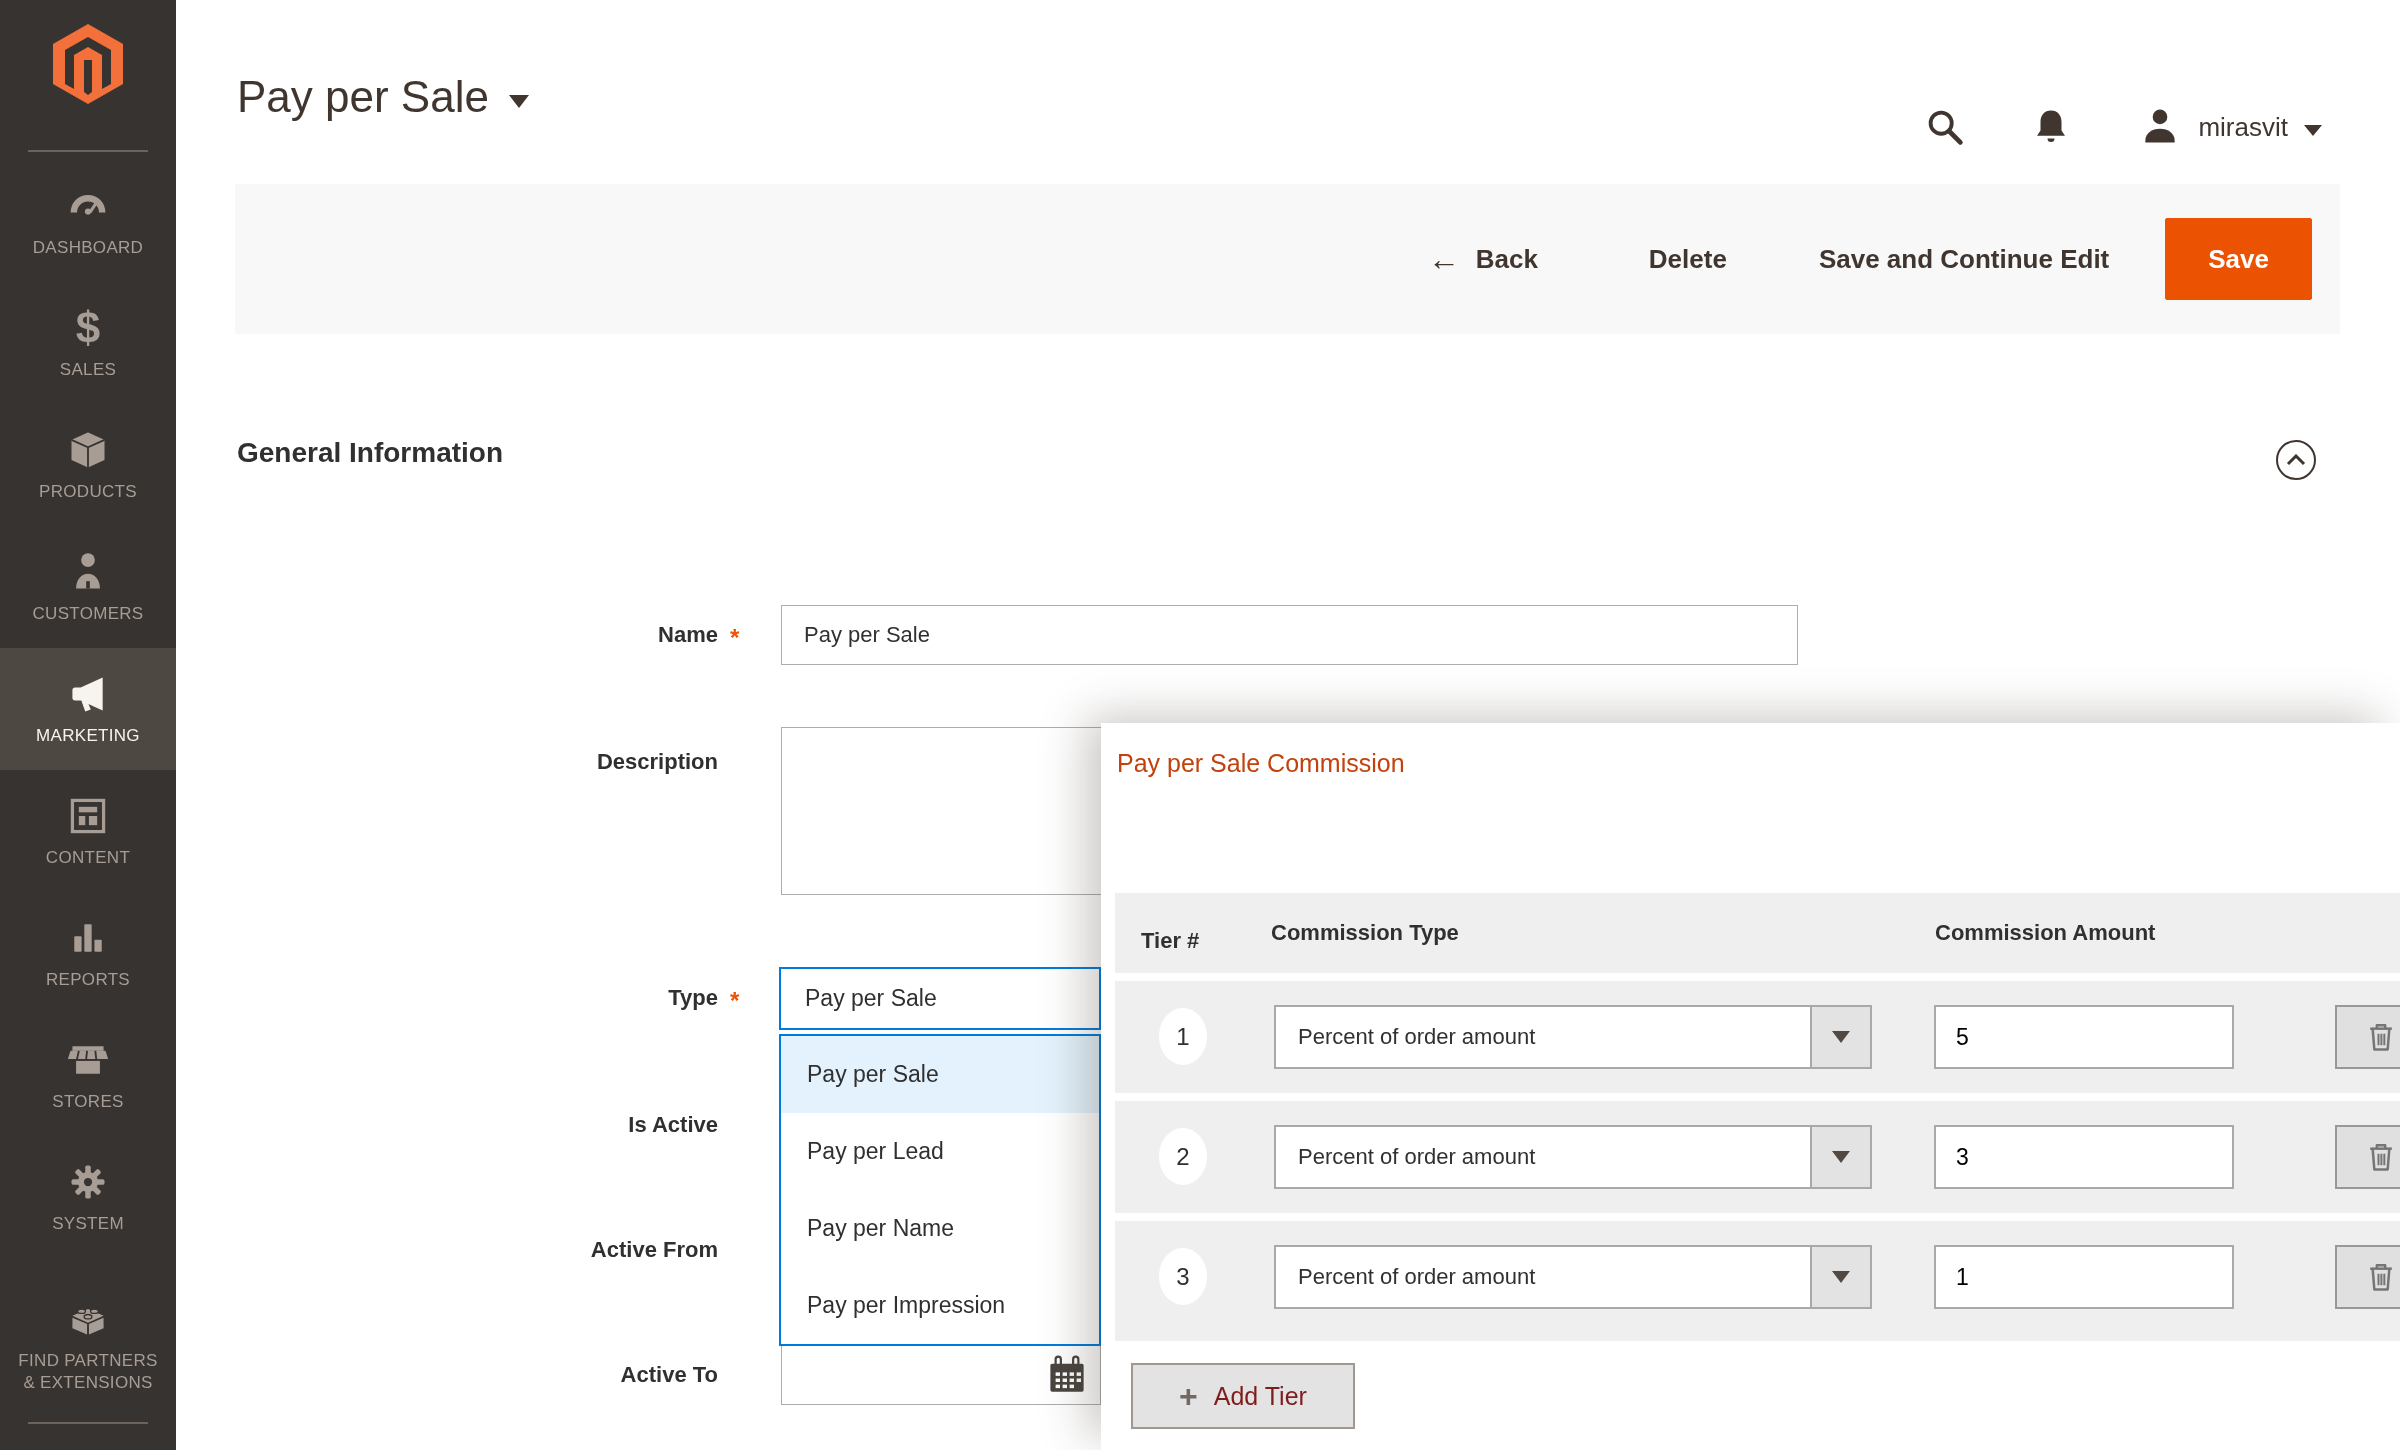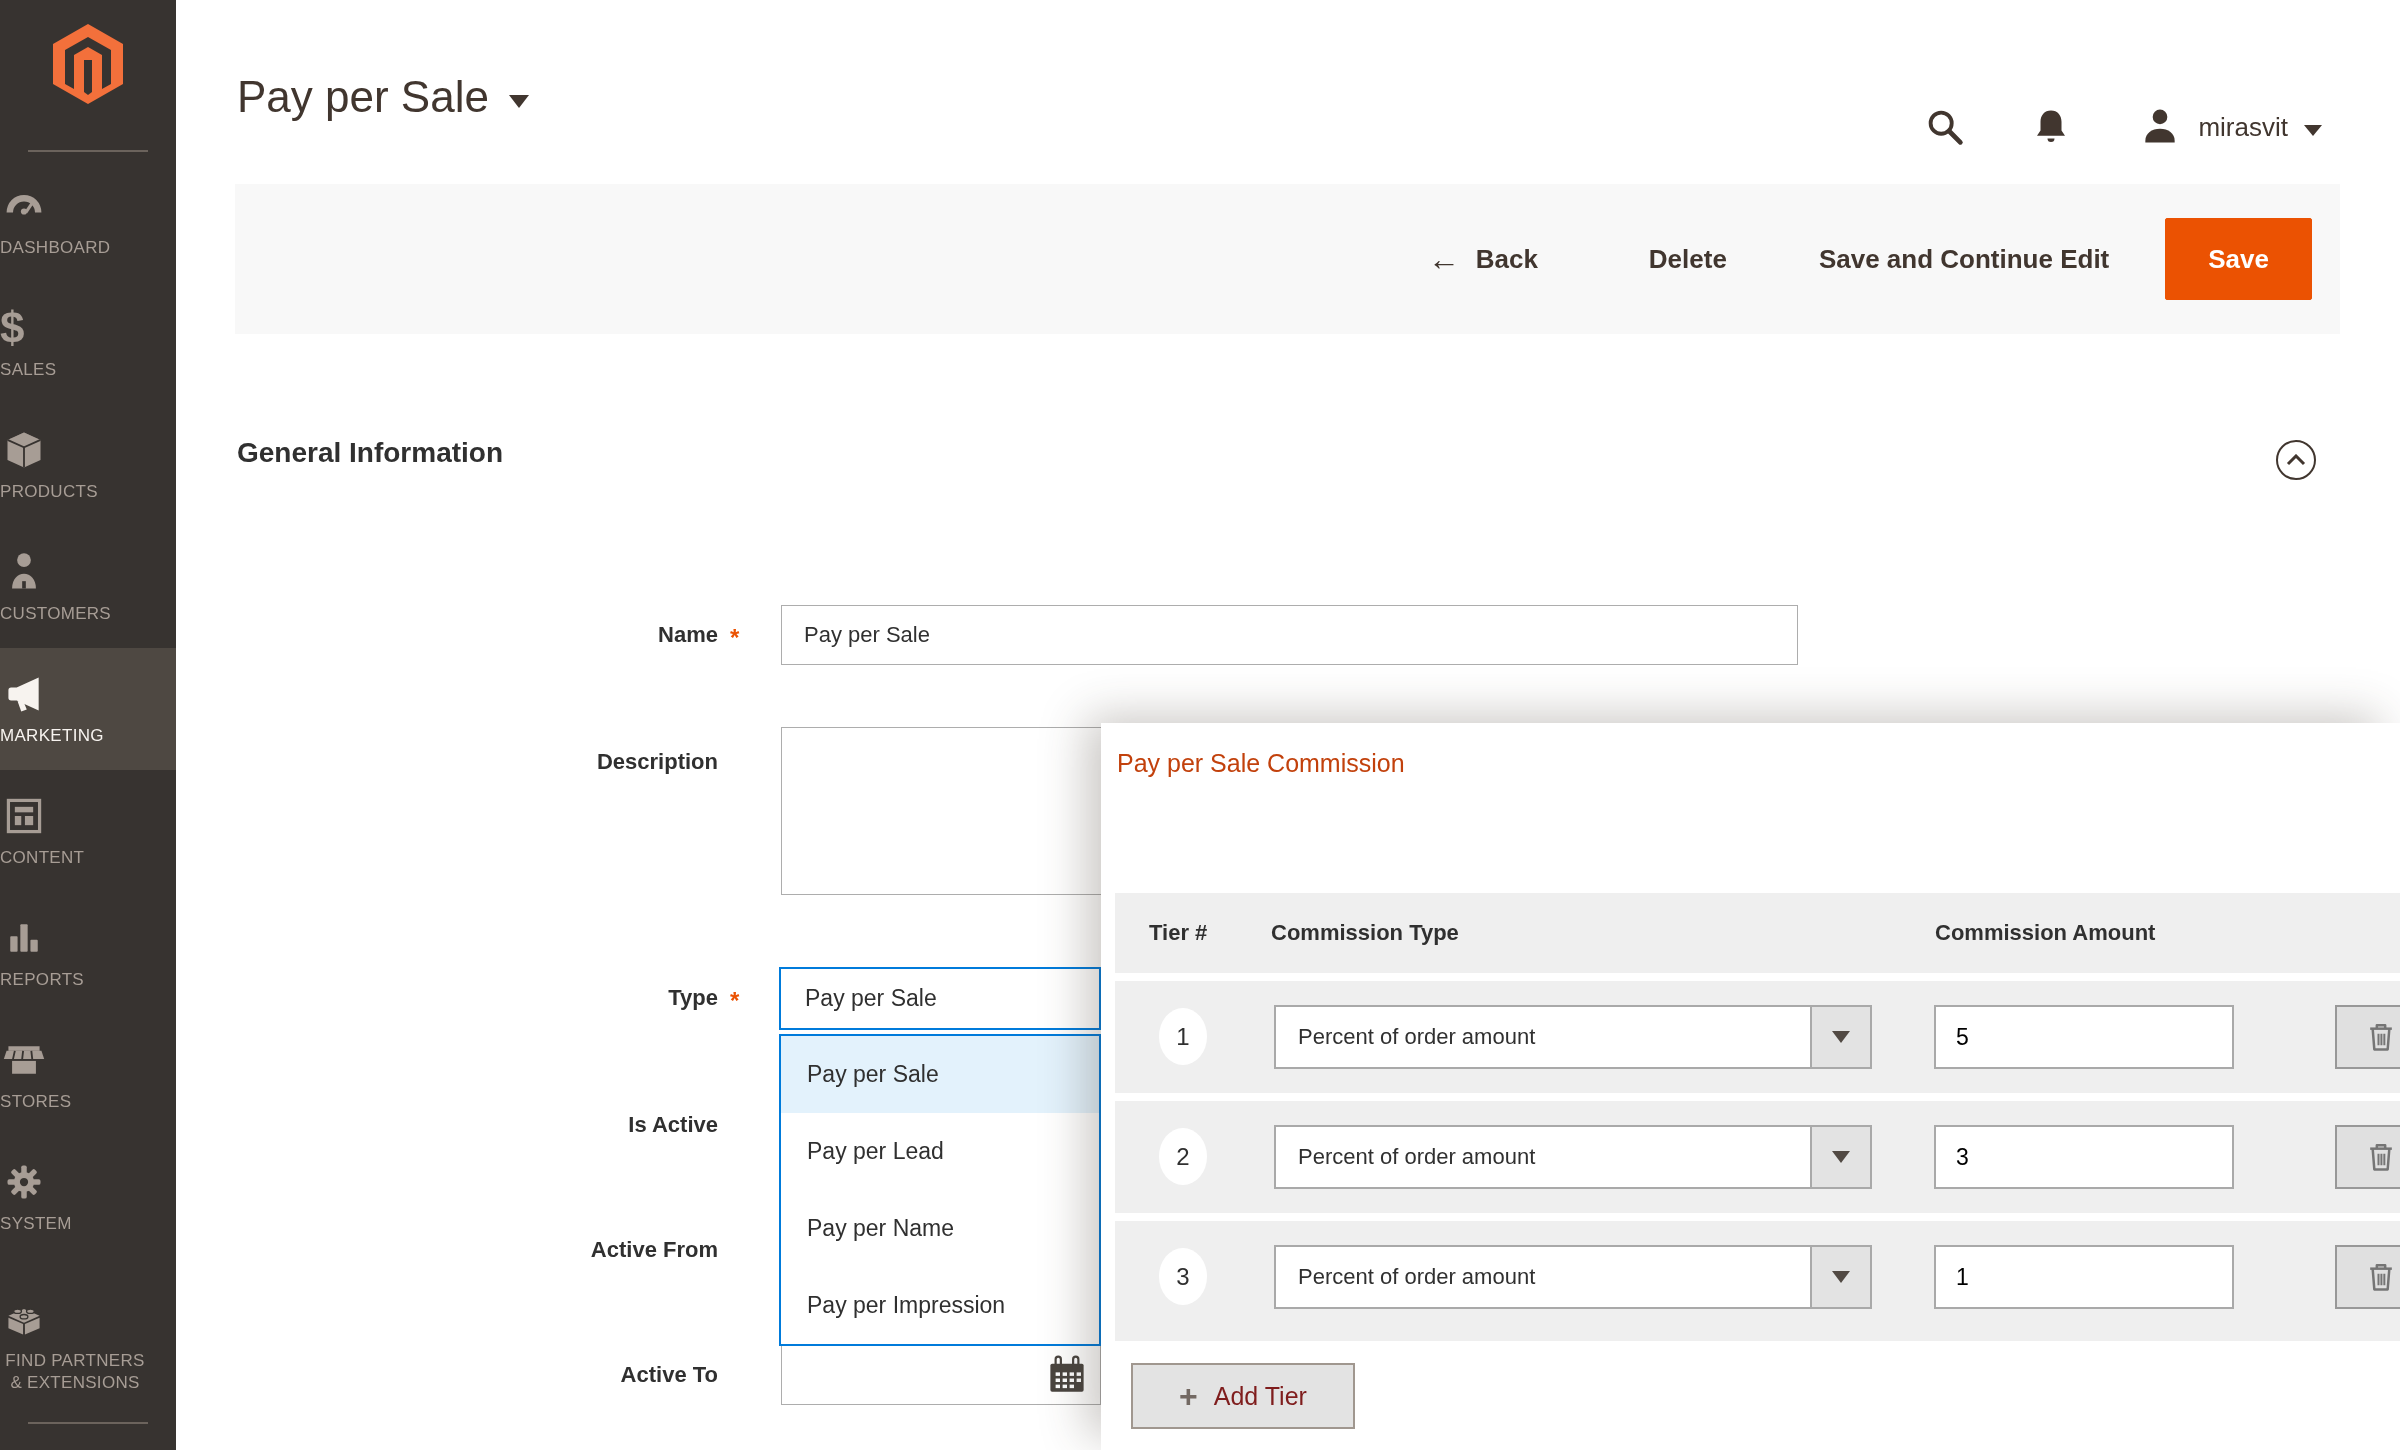--- a/index.html
+++ b/index.html
@@ -6,21 +6,21 @@
   body{margin:0;background:#fff;}
   #app{position:relative;width:2400px;height:1450px;overflow:hidden;background:#fff;
        font-family:"Liberation Sans",sans-serif;color:#303030;}
 
   
   .sidebar{position:absolute;left:0;top:0;width:176px;height:1450px;background:#373330;}
   .logo{position:absolute;left:53px;top:24px;width:70px;height:80px;cursor:pointer;}
   .sb-divider{position:absolute;left:28px;width:120px;height:2px;background:#6b635c;}
   .sb-divider.d1{top:150px;} .sb-divider.d2{top:1262px;}
   .nav{position:absolute;top:160px;left:0;right:0;}
-  .nav-item{height:122px;display:flex;flex-direction:column;align-items:flex-start;justify-content:center;
+  .nav-item{height:122px;display:flex;flex-direction:column;align-items:center;justify-content:center;
             gap:9px;color:#a79d95;cursor:pointer;}
   .nav-item.active{background:#4e4842;color:#f7f3ef;}
   .nav-item.fp{height:150px;margin-top:12px;}
   .nav-label{font-size:17px;letter-spacing:.3px;text-align:center;line-height:22px;max-width:150px;}
   .nav-icon svg{display:block;}
 
   
   .page-title-row{position:absolute;left:237px;top:72px;display:flex;align-items:center;gap:20px;}
   .page-title{font-size:44px;color:#41362f;}
   .caret-down{width:0;height:0;border-left:10px solid transparent;border-right:10px solid transparent;
@@ -65,21 +65,21 @@
   #activeto-input{border:none;width:100%;height:100%;padding:0 64px 0 22px;font-size:22px;
                   font-family:"Liberation Sans",sans-serif;background:transparent;}
   .cal-btn{position:absolute;right:12px;top:8px;width:42px;height:42px;cursor:pointer;}
 
   
   .panel{position:absolute;left:1101px;top:723px;width:1299px;height:727px;background:#fff;z-index:10;
          overflow:hidden;box-shadow:-18px -10px 44px -4px rgba(60,50,40,.28);}
   .panel-title{position:absolute;left:16px;top:26px;font-size:25px;font-weight:400;color:#c2410c;}
   .grid-head{position:absolute;left:14px;top:170px;right:0;height:80px;background:#efefef;}
   .gh{position:absolute;font-size:22px;font-weight:700;line-height:80px;color:#303030;}
-  .gh-tier{left:34px;} .gh-ctype{left:156px;} .gh-camount{left:820px;}
+  .gh-tier{left:26px;margin-top:8px;} .gh-ctype{left:156px;} .gh-camount{left:820px;}
   .tier-row{position:absolute;left:14px;right:0;height:112px;background:#efefef;}
   .trow1{top:258px;} .trow2{top:378px;} .trow3{top:498px;height:120px;}
   .tier-num{position:absolute;left:44px;top:27px;width:48px;height:57px;background:#fff;border-radius:50%;
             display:flex;align-items:center;justify-content:center;font-size:24px;color:#303030;}
   .row-select{position:absolute;left:159px;top:24px;width:598px;height:64px;background:#fff;
               border:2px solid #a9a9a9;display:flex;align-items:center;padding-left:22px;font-size:22px;cursor:pointer;}
   .arrow-box{position:absolute;right:0;top:0;bottom:0;width:60px;background:#e3e3e3;
              border-left:2px solid #a9a9a9;display:flex;align-items:center;justify-content:center;}
   .caret-down-xs{width:0;height:0;border-left:9px solid transparent;border-right:9px solid transparent;
                  border-top:12px solid #514943;}

